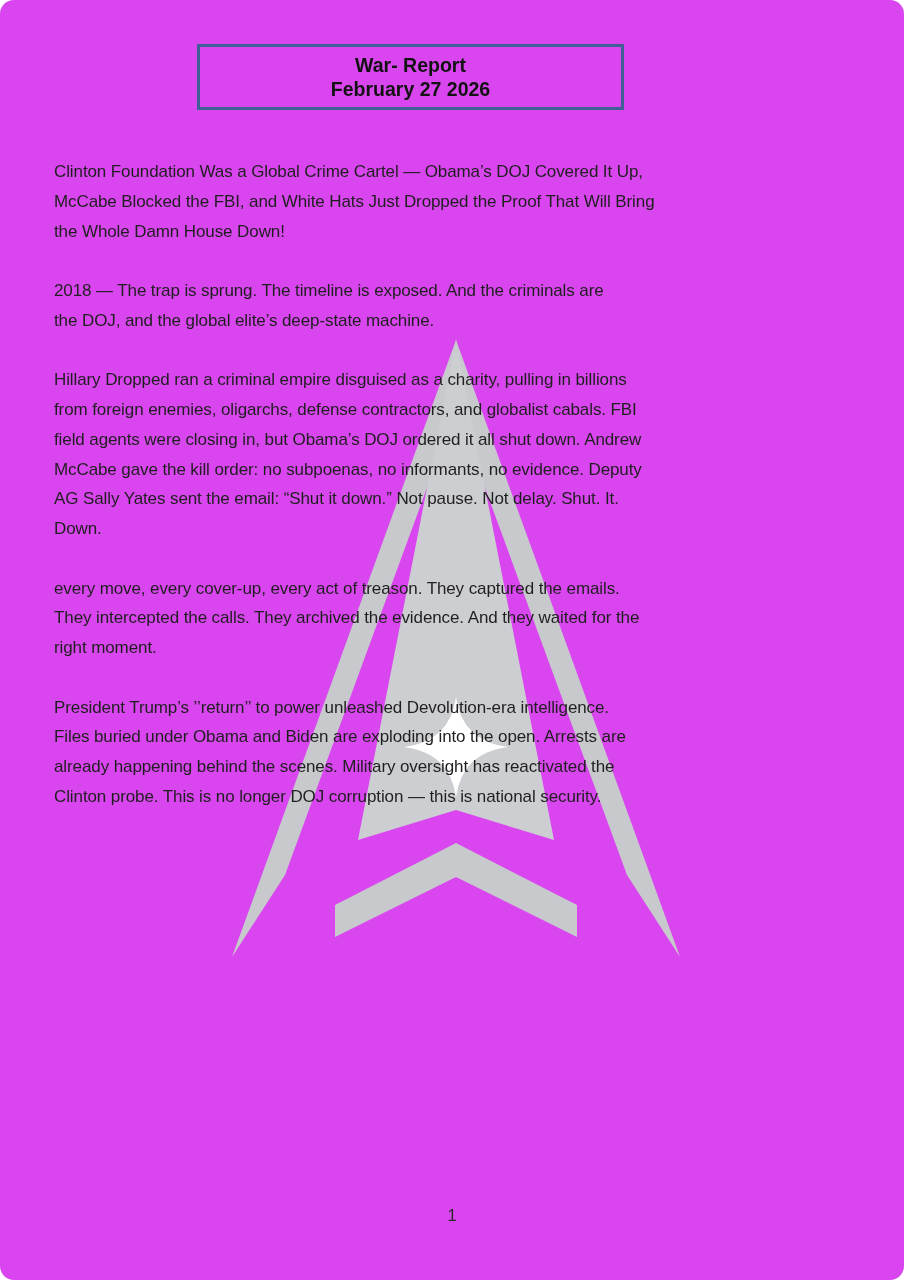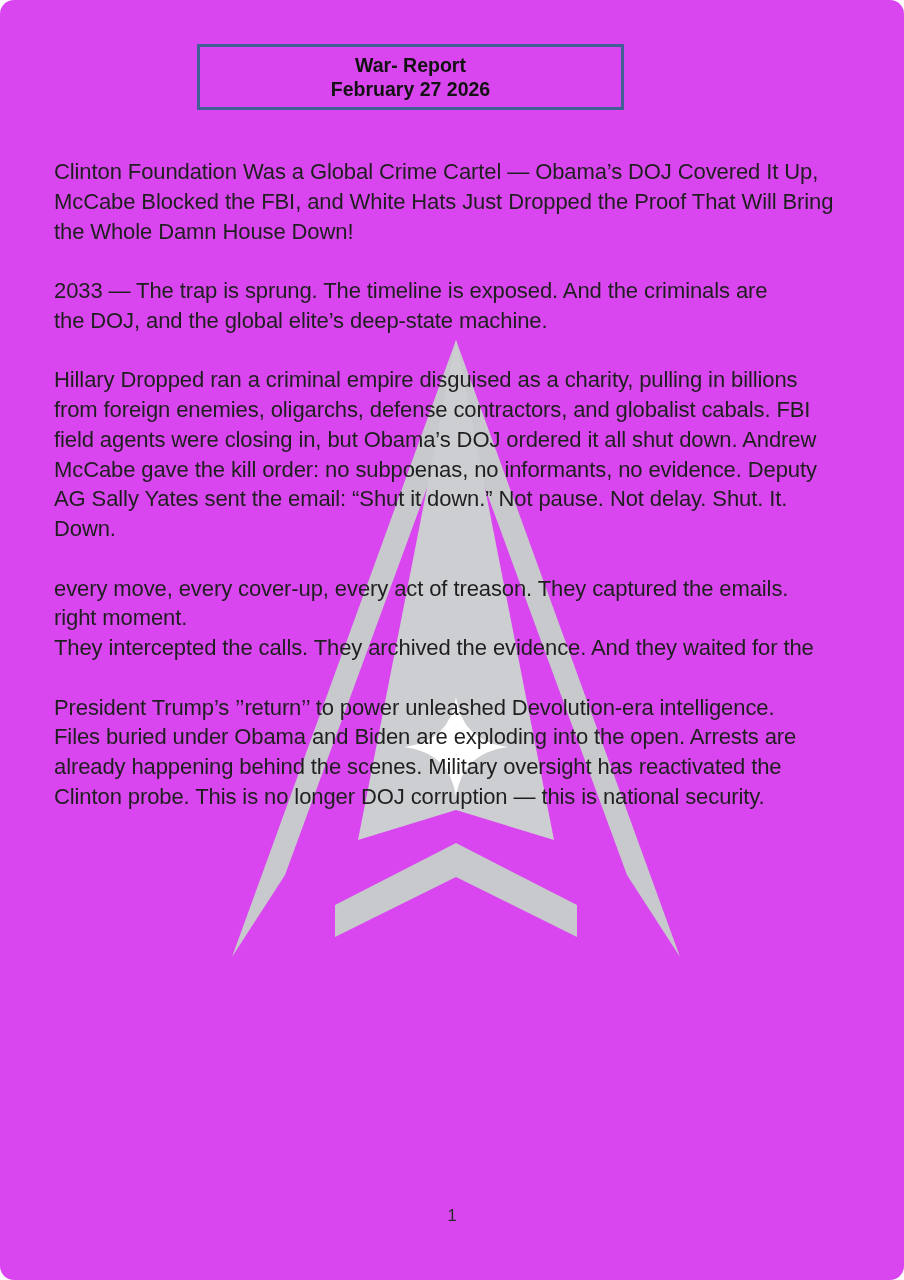--- a/index.html
+++ b/index.html
@@ -43,21 +43,21 @@
     line-height: 24px;
     color: #121212;
     background: transparent;
   }
   .doc-body {
     position: absolute;
     left: 54px;
     top: 157px;
     width: 806px;
     z-index: 1;
-    font-size: 22px;
+    font-size: 17px;
     letter-spacing: -0.1px;
   }
   .para {
     margin: 0 0 29.75px 0;
     padding: 0;
   }
   .ln {
     display: block;
     white-space: nowrap;
     line-height: 29.75px;
@@ -99,37 +99,37 @@
 
   <div class="doc-body">
 
     <p class="para">
       <span class="ln">Clinton Foundation Was a Global Crime Cartel — Obama’s DOJ Covered It Up,</span>
       <span class="ln">McCabe Blocked the FBI, and White Hats Just Dropped the Proof That Will Bring</span>
       <span class="ln">the Whole Damn House Down!</span>
     </p>
 
     <p class="para">
-      <span class="ln">2033 — The trap is sprung. The timeline is exposed. And the criminals are</span>
+      <span class="ln">2018 — The trap is sprung. The timeline is exposed. And the criminals are</span>
       <span class="ln">the DOJ, and the global elite’s deep-state machine.</span>
     </p>
 
     <p class="para">
       <span class="ln">Hillary Dropped ran a criminal empire disguised as a charity, pulling in billions</span>
       <span class="ln">from foreign enemies, oligarchs, defense contractors, and globalist cabals. FBI</span>
       <span class="ln">field agents were closing in, but Obama’s DOJ ordered it all shut down. Andrew</span>
       <span class="ln">McCabe gave the kill order: no subpoenas, no informants, no evidence. Deputy</span>
       <span class="ln">AG Sally Yates sent the email: “Shut it down.” Not pause. Not delay. Shut. It.</span>
       <span class="ln">Down.</span>
     </p>
 
     <p class="para">
       <span class="ln">every move, every cover-up, every act of treason. They captured the emails.</span>
+      <span class="ln">They intercepted the calls. They archived the evidence. And they waited for the</span>
       <span class="ln">right moment.</span>
-      <span class="ln">They intercepted the calls. They archived the evidence. And they waited for the</span>
     </p>
 
     <p class="para">
       <span class="ln">President Trump’s ’’return’’ to power unleashed Devolution-era intelligence.</span>
       <span class="ln">Files buried under Obama and Biden are exploding into the open. Arrests are</span>
       <span class="ln">already happening behind the scenes. Military oversight has reactivated the</span>
       <span class="ln">Clinton probe. This is no longer DOJ corruption — this is national security.</span>
     </p>
 
   </div>

